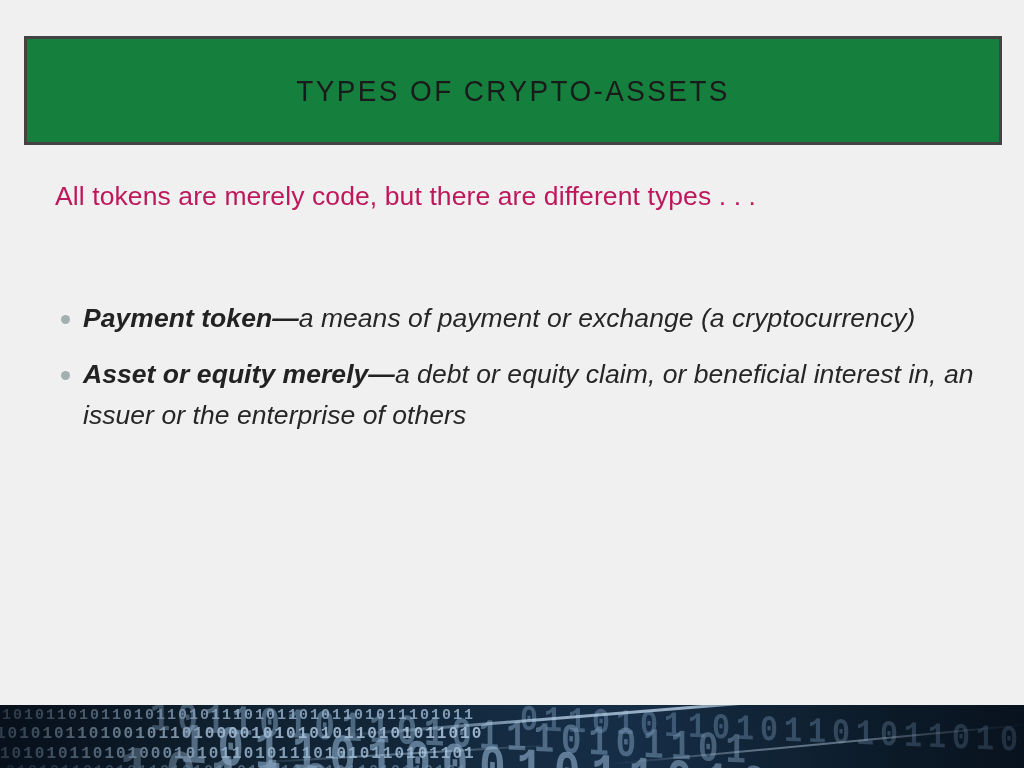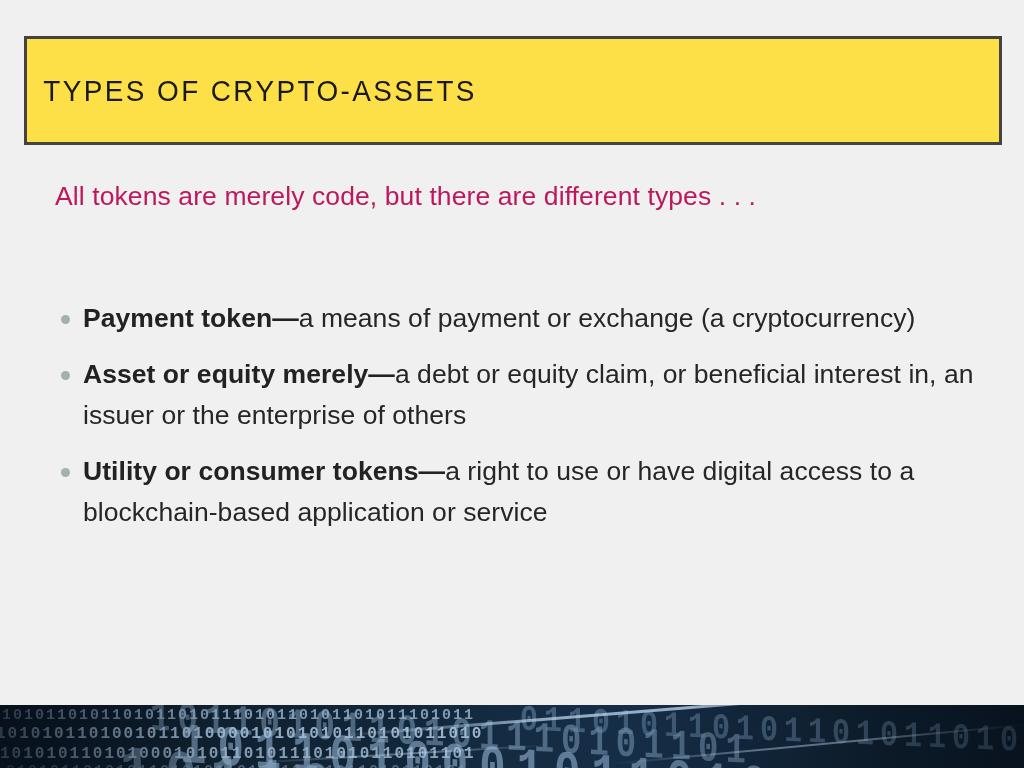--- a/index.html
+++ b/index.html
@@ -25,24 +25,25 @@
   }
 
   
   .title-box {
     position: absolute;
     left: 24px;
     top: 36px;
     width: 978px;
     height: 109px;
     box-sizing: border-box;
-    background: #fde047;
+    background: #15803d;
     border: 3px solid #434343;
     display: flex;
     align-items: center;
+    justify-content: center;
   }
   .title-text {
     font-family: "Liberation Sans", sans-serif;
     font-size: 30px;
     font-weight: 400;
     letter-spacing: 2.6px;
     color: #1a1a1a;
     text-transform: uppercase;
     line-height: 1;
     transform: scaleX(0.93);
@@ -82,20 +83,21 @@
 
   .bullet-item {
     position: relative;
     padding-left: 83px;
     margin-bottom: 15px;
     font-size: 26.5px;
     font-weight: 400;
     color: #262626;
     line-height: 41px;
     letter-spacing: 0.05px;
+    font-style: italic;
   }
   .bullet-item:last-child {
     margin-bottom: 0;
   }
 
   .bullet-dot {
     position: absolute;
     left: 61px;
     top: 17px;
     width: 9px;
@@ -228,24 +230,20 @@
       <li class="bullet-item">
         <span class="bullet-dot"></span>
         <span class="bullet-lead">Payment token—</span><span class="bullet-rest">a means of payment or exchange (a cryptocurrency)</span>
       </li>
 
       <li class="bullet-item">
         <span class="bullet-dot"></span>
         <span class="bullet-lead">Asset or equity merely—</span><span class="bullet-rest">a debt or equity claim, or beneficial interest in, an issuer or the enterprise of others</span>
       </li>
 
-      <li class="bullet-item">
-        <span class="bullet-dot"></span>
-        <span class="bullet-lead">Utility or consumer tokens—</span><span class="bullet-rest">a right to use or have digital access to a blockchain-based application or service</span>
-      </li>
 
     </ul>
   </div>
 
   <div class="binary-band">
     <div class="band-base2"></div>
 
     <div class="persp-wrap">
       <div class="persp-rowbig pr1">1011010110101110101101</div>
       <div class="persp-rowbig pr2">101101000101101011</div>

